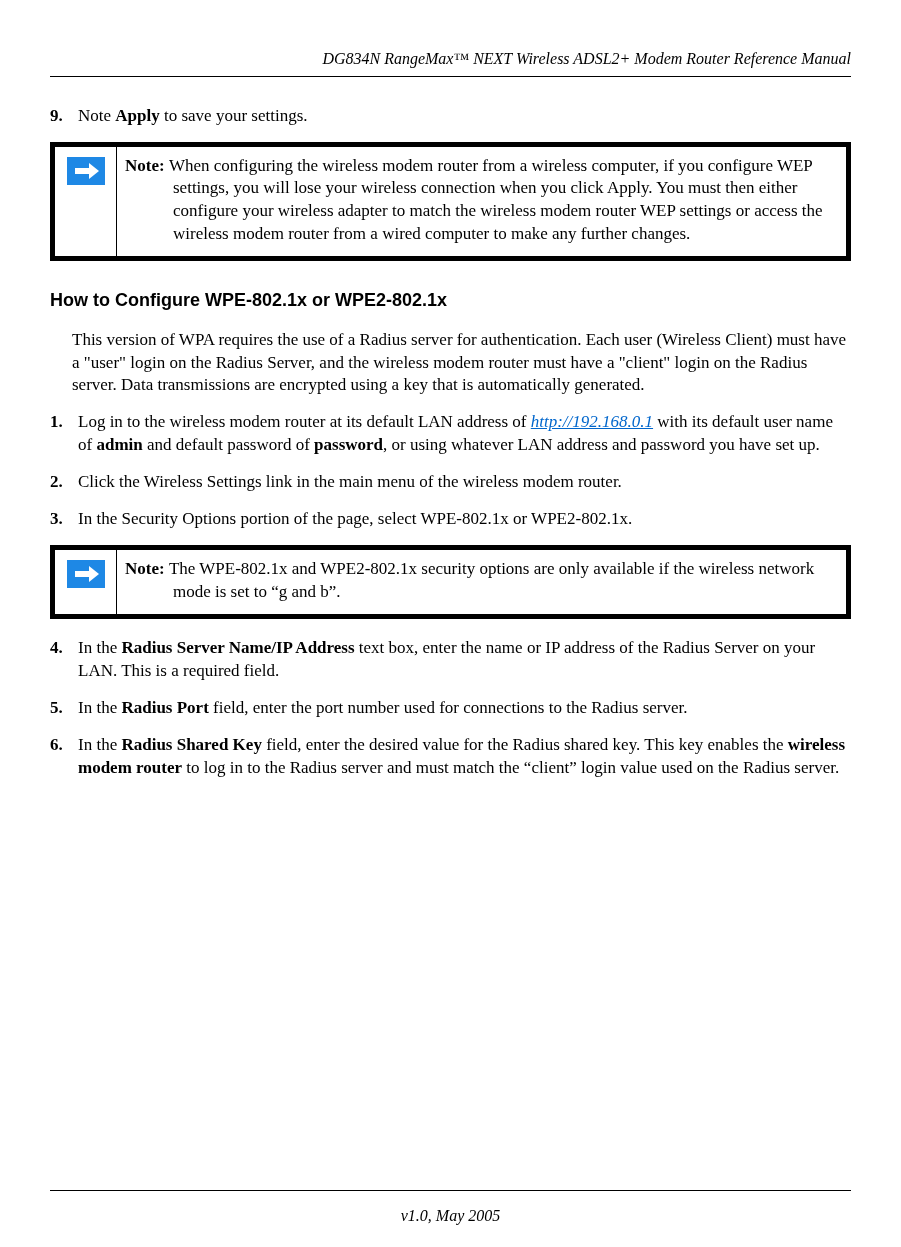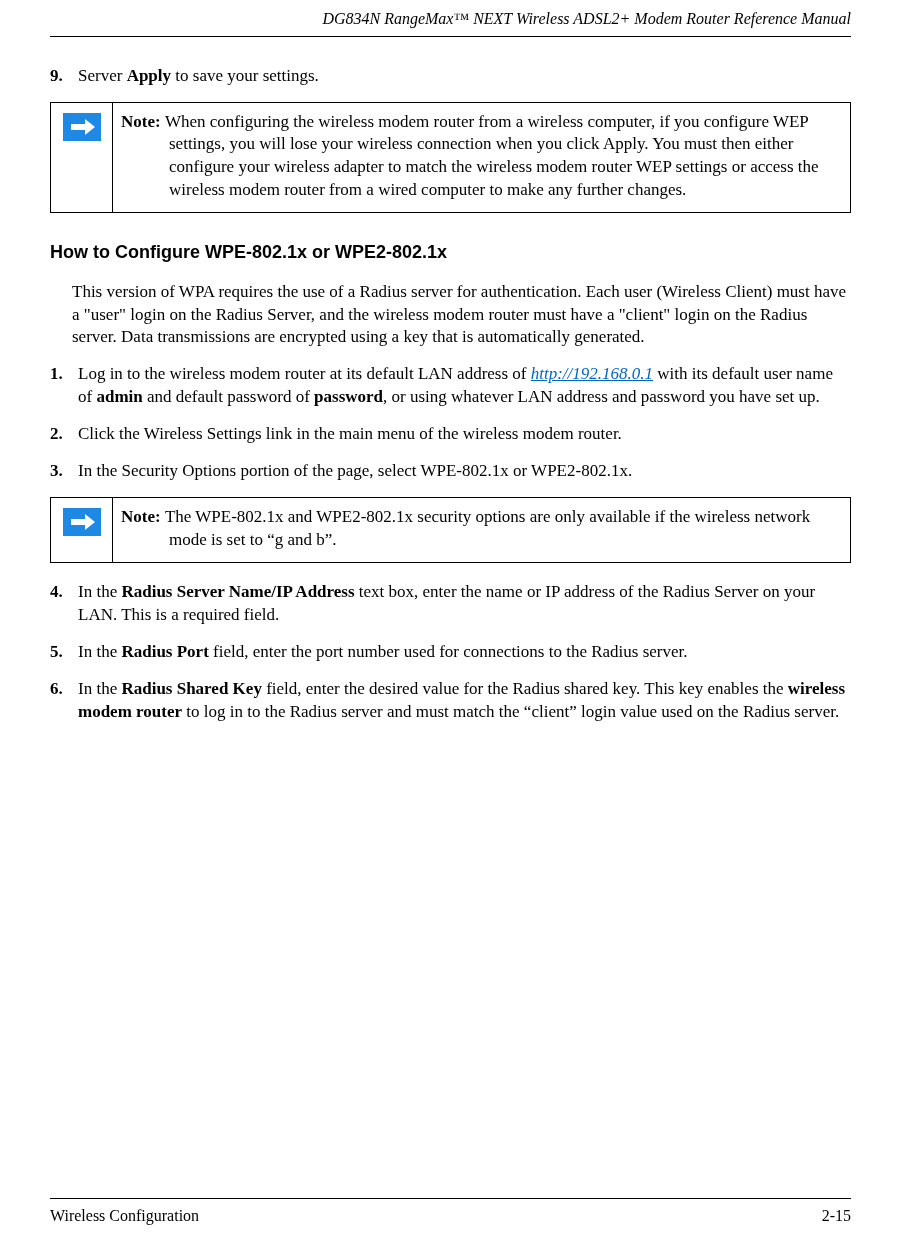--- a/index.html
+++ b/index.html
@@ -13,38 +13,39 @@
       height: 1247px;
       position: relative;
       padding: 0 50px;
     }
     .header-title {
       font-style: italic;
       text-align: right;
       padding-top: 8px;
       padding-bottom: 6px;
       font-size: 16px;
+      margin-top: 40px;
     }
     .header-rule {
       border: none;
       border-top: 1px solid #000;
       margin-bottom: 28px;
     }
     .step-item {
       display: flex;
       margin-bottom: 14px;
     }
     .step-num {
       font-weight: bold;
       width: 28px;
       flex-shrink: 0;
     }
     .step-body { flex: 1; }
     .note-box {
-      border: 1px solid #000000;
+      border: 5px solid #000000;
       display: flex;
       margin: 12px 0 26px 0;
     }
     .note-box.compact { margin: 10px 0 18px 0; }
     .note-icon-cell {
       width: 62px;
       border-right: 1px solid #000;
       display: flex;
       align-items: flex-start;
       justify-content: center;
@@ -99,21 +100,21 @@
   </style>
 </head>
 <body>
 
 <div class="header-title">DG834N RangeMax™ NEXT Wireless ADSL2+ Modem Router Reference Manual</div>
 <hr class="header-rule">
 
 <div class="step-item">
   <div class="step-num">9.</div>
   <div class="step-body">
-    <span>Server </span><span class="bold">Apply</span><span> to save your settings.</span>
+    <span>Note </span><span class="bold">Apply</span><span> to save your settings.</span>
   </div>
 </div>
 
 <div class="note-box">
   <div class="note-icon-cell">
     <svg class="arrow-icon" viewBox="0 0 38 28">
       <rect x="0" y="0" width="38" height="28" fill="#1E88E5"></rect>
       <polygon points="8,11 22,11 22,6 32,14 22,22 22,17 8,17" fill="#fff"></polygon>
     </svg>
   </div>
@@ -175,17 +176,14 @@
 
 <div class="step-item">
   <div class="step-num">6.</div>
   <div class="step-body">
     <span>In the </span><span class="bold">Radius Shared Key</span><span> field, enter the desired value for the Radius shared key. This key enables the </span><span class="bold">wireless modem router</span><span> to log in to the Radius server and must match the “client” login value used on the Radius server.</span>
   </div>
 </div>
 
 <div class="footer">
   <hr class="footer-rule">
-  <div class="footer-row">
-    <span>Wireless Configuration</span>
-    <span>2-15</span>
-  </div>
+  <div class="footer-version">v1.0, May 2005</div>
 </div>
 
 </body></html>

